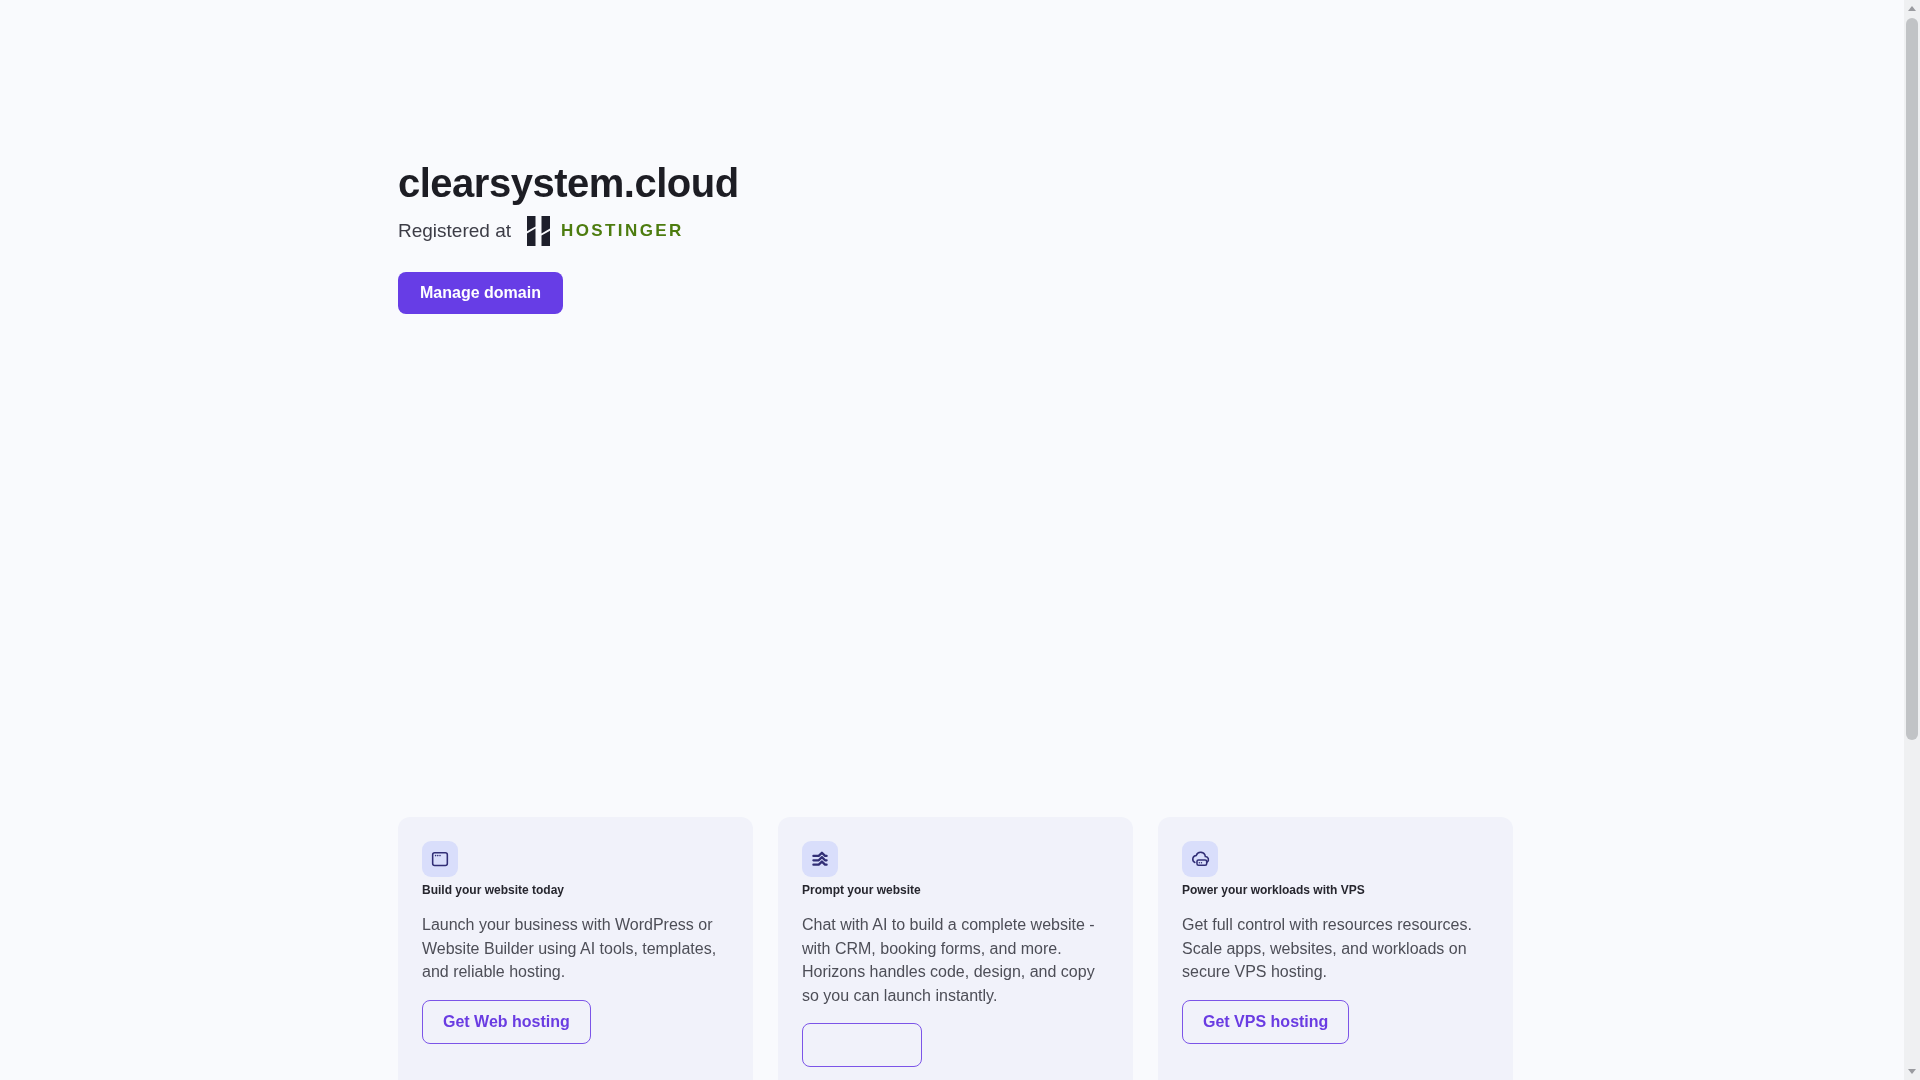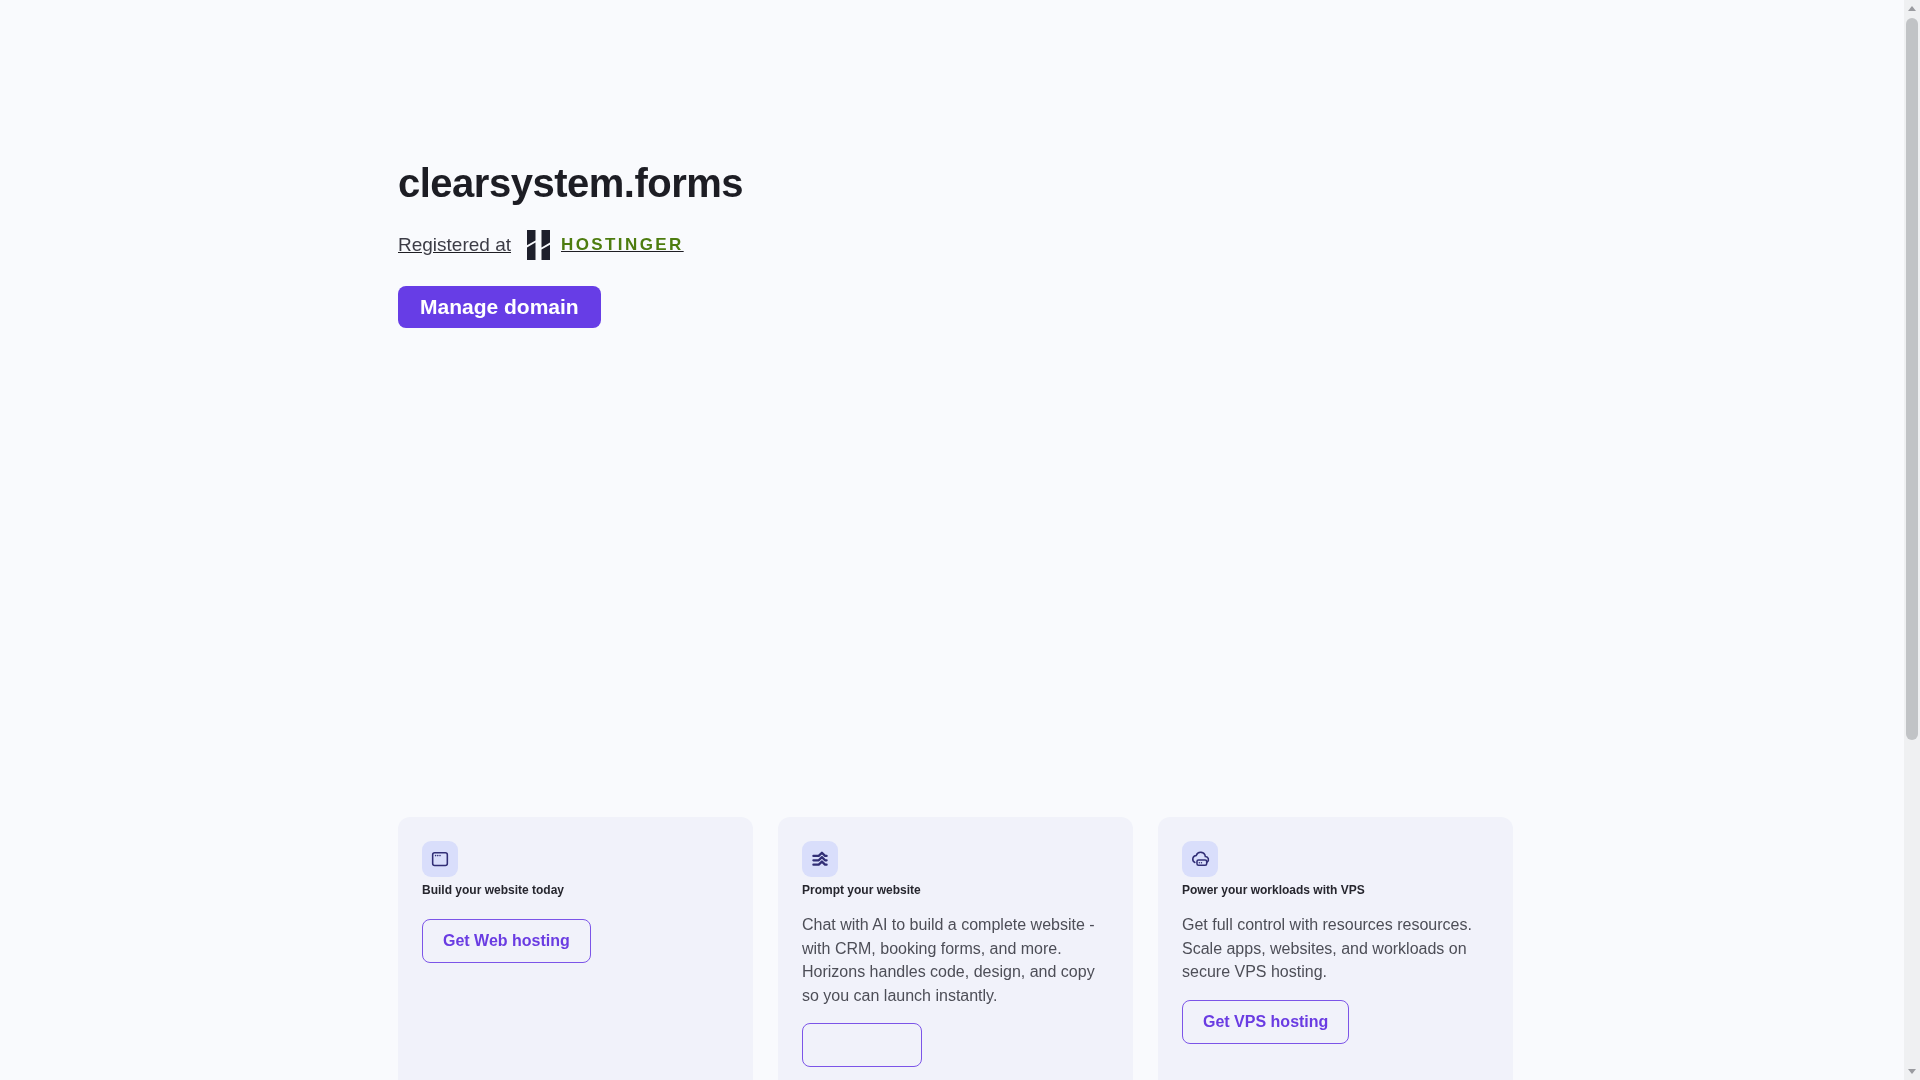--- a/index.html
+++ b/index.html
@@ -11,38 +11,38 @@
     position: relative;
   }
 
   
   .hero { position: absolute; left: 398px; top: 160px; width: 560px; }
   .domain-title {
     font-size: 40px; font-weight: 700; line-height: 46px;
     color: #1d1d24; letter-spacing: -0.5px;
   }
   .registered-row {
-    margin-top: 24px; height: 30px;
-    display: flex; align-items: center; text-decoration: underline;
+    margin-top: 10px; height: 30px;
+    display: flex; align-items: center;
   }
   .registered-label { font-size: 19px; color: #3c3c46; }
   .hostinger-logo { margin-left: 16px; display: block; }
   .hostinger-wordmark {
     margin-left: 11px; font-size: 17px; font-weight: 700;
     letter-spacing: 2.4px; color: #4d7c0f;
   }
   .hero-desc {
     margin-top: 22px; width: 358px;
     font-size: 18px; line-height: 22.5px; color: #3c3c46;
   }
   .manage-btn {
     margin-top: 26px; display: inline-block;
     height: 42px; padding: 0 22px; line-height: 42px;
     background: #673de6; color: #ffffff;
-    font-family: inherit; font-size: 21px; font-weight: 700;
+    font-family: inherit; font-size: 16px; font-weight: 700;
     border: none; border-radius: 8px; cursor: pointer;
   }
 
   
   .journey { position: absolute; left: 398px; top: 795px; }
   .journey-heading {
     font-size: 27px; font-weight: 700; line-height: 34px; color: #25252d;
   }
   .cards { margin-top: 22px; display: flex; gap: 25px; }
   .card {
@@ -88,21 +88,21 @@
     position: absolute; left: 4px; bottom: 6px;
     width: 0; height: 0;
     border-left: 4px solid transparent; border-right: 4px solid transparent;
     border-top: 5px solid #9a9ba0;
   }
 </style>
 </head>
 <body>
 
 <div class="hero">
-  <h1 class="domain-title">clearsystem.forms</h1>
+  <h1 class="domain-title">clearsystem.cloud</h1>
 
   <div class="registered-row">
     <span class="registered-label">Registered at</span>
     <svg class="hostinger-logo" width="23" height="30" viewBox="0 0 23 30" fill="#1e1f2b" xmlns="http://www.w3.org/2000/svg">
       <polygon points="0,0 8.5,0 8.5,10.5 0,15.2"></polygon>
       <polygon points="0,17.5 8.5,12.5 8.5,30 0,30"></polygon>
       <polygon points="14.5,0 23,0 23,12.5 14.5,17.5"></polygon>
       <polygon points="14.5,19.5 23,14.8 23,30 14.5,30"></polygon>
     </svg>
     <span class="hostinger-wordmark">HOSTINGER</span>
@@ -119,20 +119,21 @@
     <div class="card">
       <div class="icon-tile">
         <svg width="22" height="22" viewBox="0 0 24 24" fill="none" xmlns="http://www.w3.org/2000/svg">
           <rect x="4" y="5.2" width="16" height="13.8" rx="2.2" stroke="#312e76" stroke-width="1.7"></rect>
           <circle cx="7.2" cy="8.3" r="0.85" fill="#312e76"></circle>
           <circle cx="9.6" cy="8.3" r="0.85" fill="#312e76"></circle>
           <circle cx="12" cy="8.3" r="0.85" fill="#312e76"></circle>
         </svg>
       </div>
       <div class="card-title">Build your website today</div>
+      <div class="card-body">Launch your business with WordPress or Website Builder using AI tools, templates, and reliable hosting.</div>
       <button class="card-btn">Get Web hosting</button>
     </div>
 
     <div class="card">
       <div class="icon-tile">
         <svg width="22" height="22" viewBox="0 0 24 24" fill="none" xmlns="http://www.w3.org/2000/svg">
           <path d="M4.8 8.6 H10.6 L14.1 5.2 L17.5 8.6 H19.2" stroke="#312e76" stroke-width="2.5" stroke-linejoin="round" stroke-linecap="round"></path>
           <path d="M4.8 13.4 H10.6 L14.1 10 L17.5 13.4 H19.2" stroke="#312e76" stroke-width="2.5" stroke-linejoin="round" stroke-linecap="round"></path>
           <path d="M4.8 18.2 H10.6 L14.1 14.8 L17.5 18.2 H19.2" stroke="#312e76" stroke-width="2.5" stroke-linejoin="round" stroke-linecap="round"></path>
         </svg>

